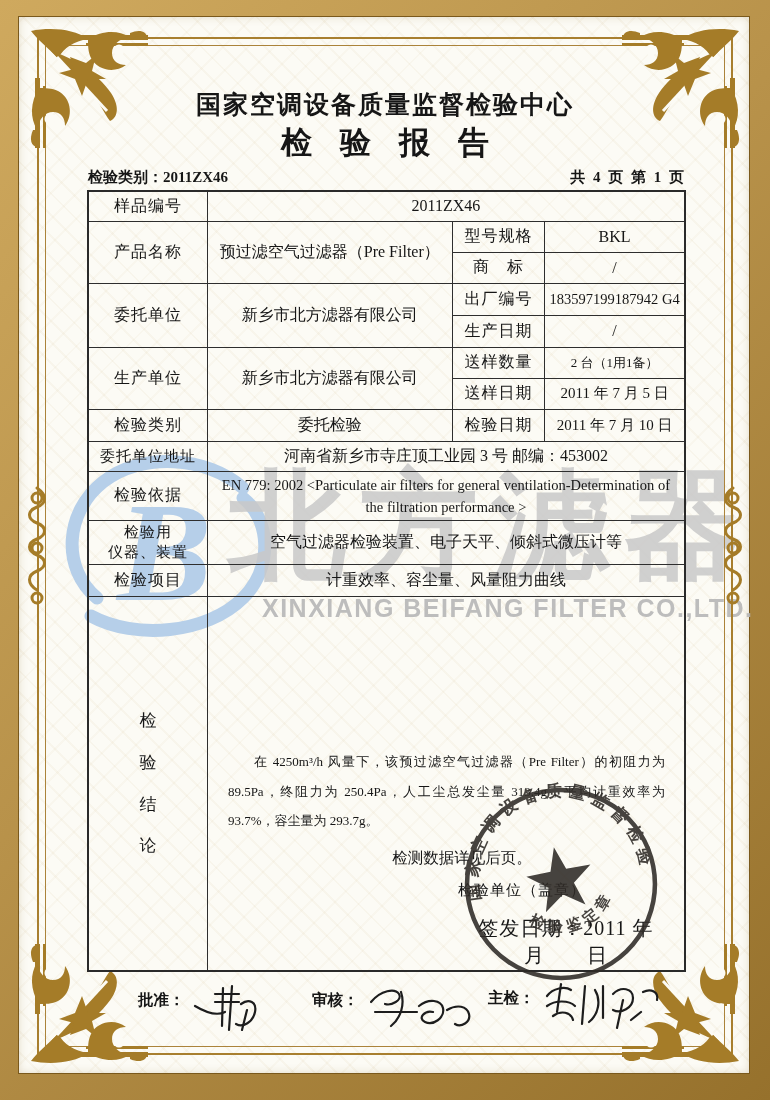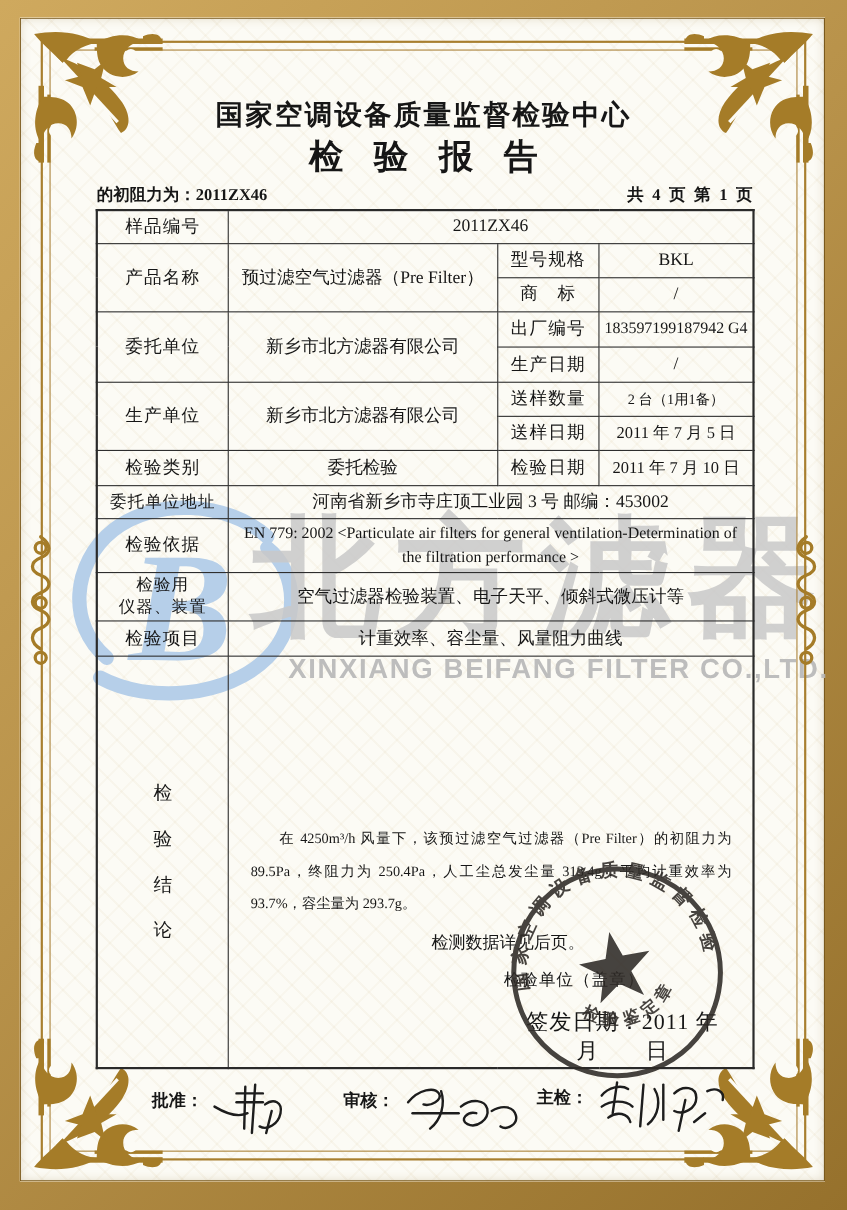--- a/index.html
+++ b/index.html
@@ -178,21 +178,21 @@
     </g>
     <text x="72" y="152" font-family="Liberation Serif, serif" font-size="142" font-style="italic" font-weight="bold" fill="#b6cfe9">B</text>
   </svg>
   <div class="wm-cn">北方滤器</div>
   <div class="wm-en">XINXIANG BEIFANG FILTER CO.,LTD.</div>
 
   <div class="content">
     <div class="org-title">国家空调设备质量监督检验中心</div>
     <div class="report-title">检验报告</div>
     <div class="meta-line">
-      <span class="report-no"><span>的初阻力为：</span><span>2011ZX46</span></span>
+      <span class="report-no"><span>检验类别：</span><span>2011ZX46</span></span>
       <span class="pagination">共 4 页 第 1 页</span>
     </div>
 
     <table class="main">
       <colgroup>
           <col style="width:20%">
           <col style="width:41%">
           <col style="width:15.5%">
           <col style="width:23.5%">
         </colgroup>

